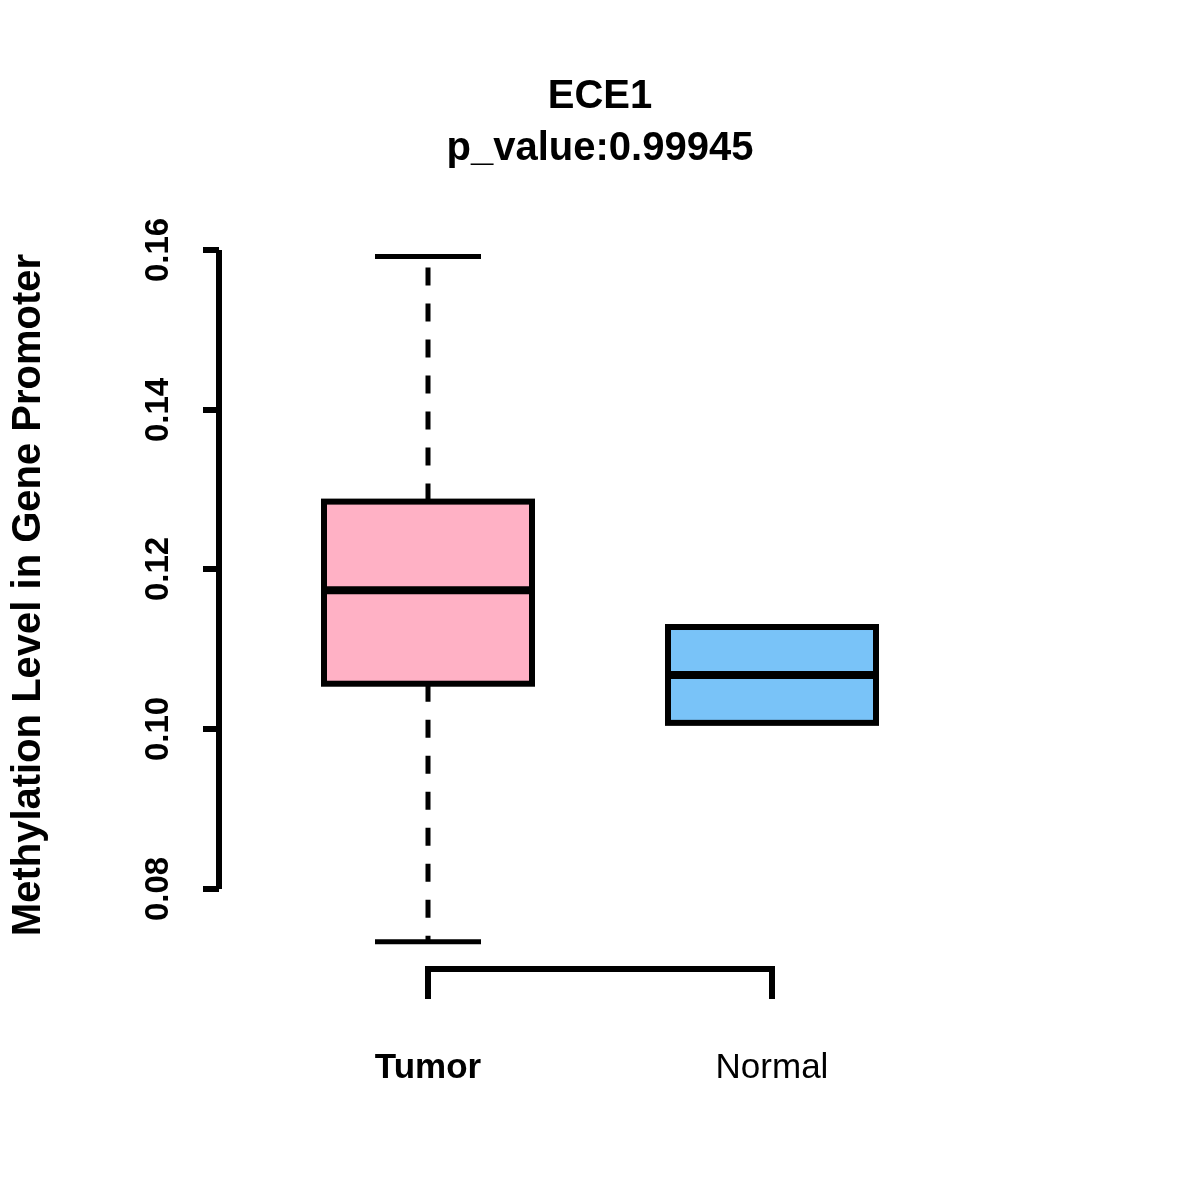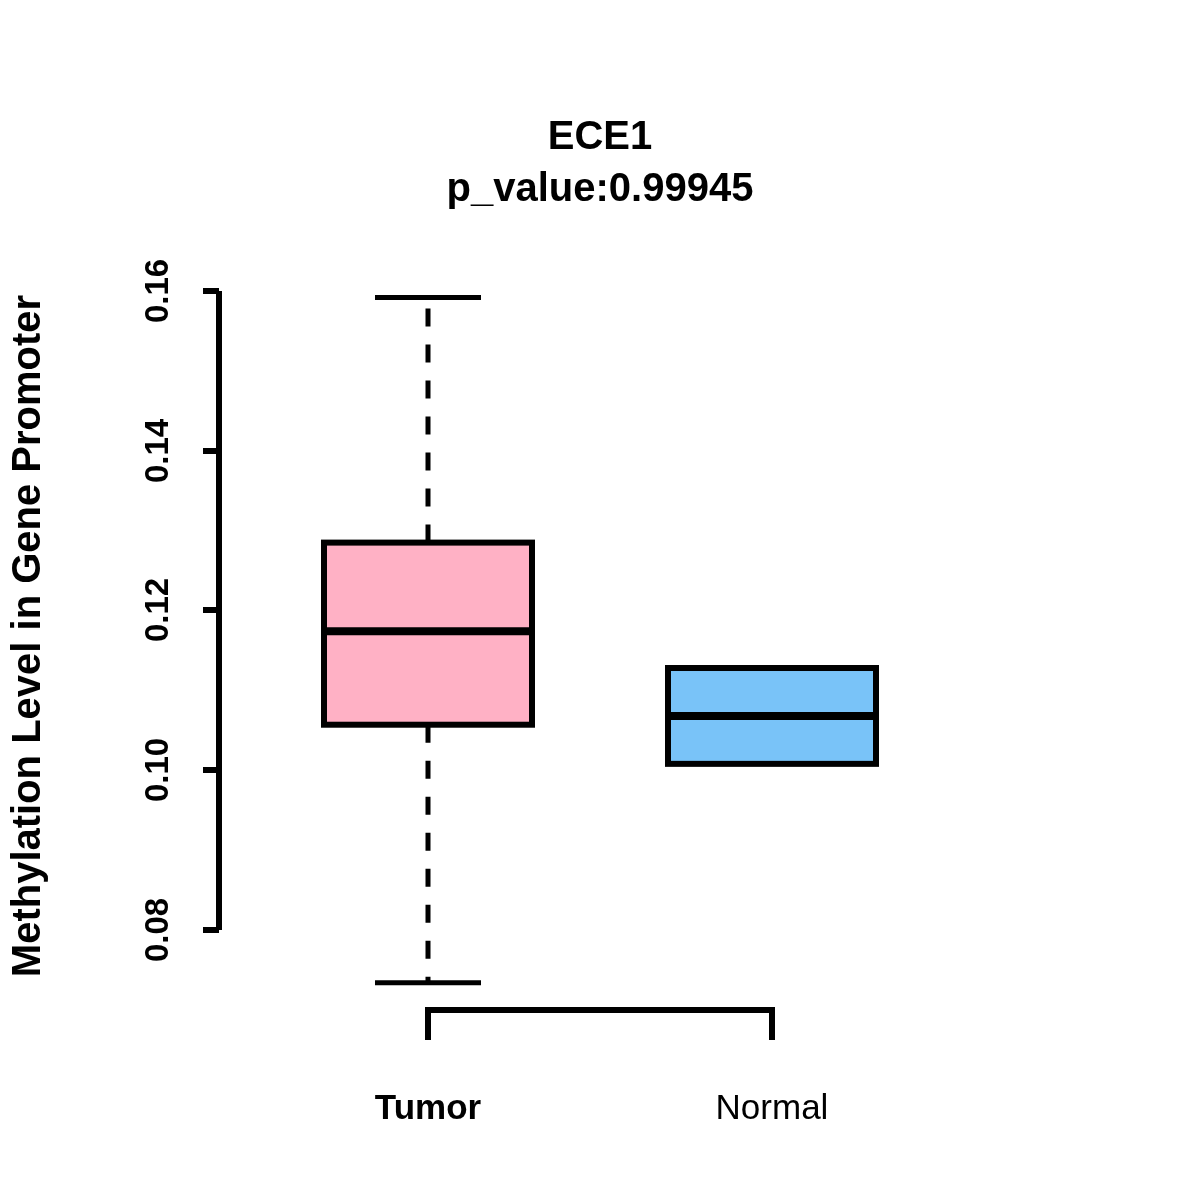--- a/index.html
+++ b/index.html
@@ -12,21 +12,20 @@
     width: 1200px;
     height: 1200px;
     font-family: "Liberation Sans", sans-serif;
     overflow: hidden;
   }
   #plot-root {
     position: relative;
     width: 1200px;
     height: 864px;
     background: #ffffff;
-    margin-top: 41px;
   }
   svg#boxplot-svg {
     display: block;
     width: 1200px;
     height: 1200px;
   }
   .axis-line,
   .tick-line,
   .bracket-line {
     stroke: #000000;

